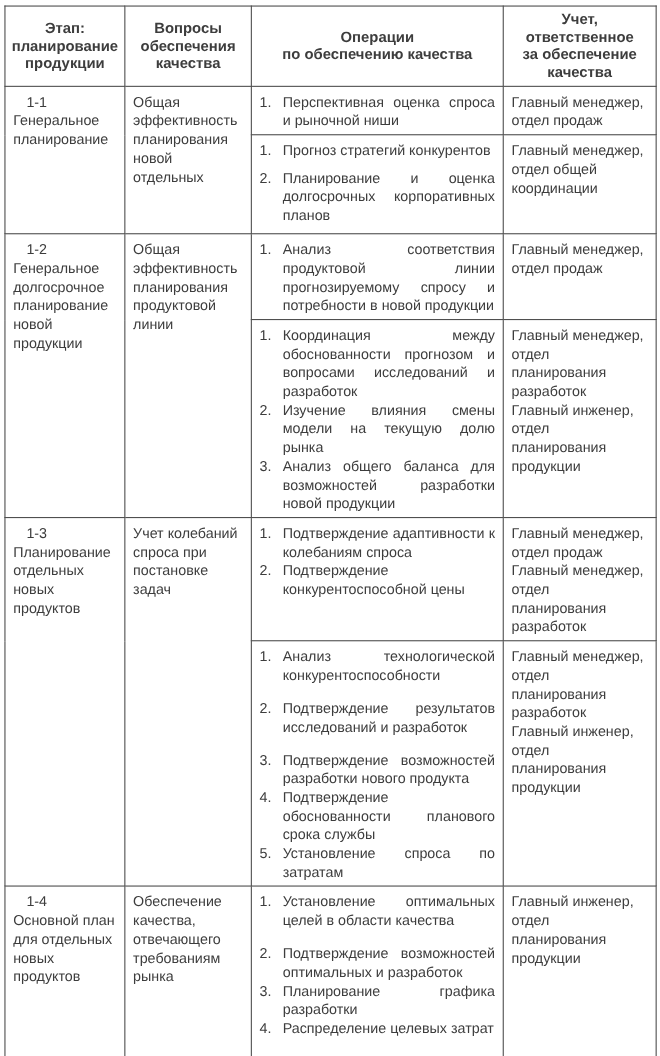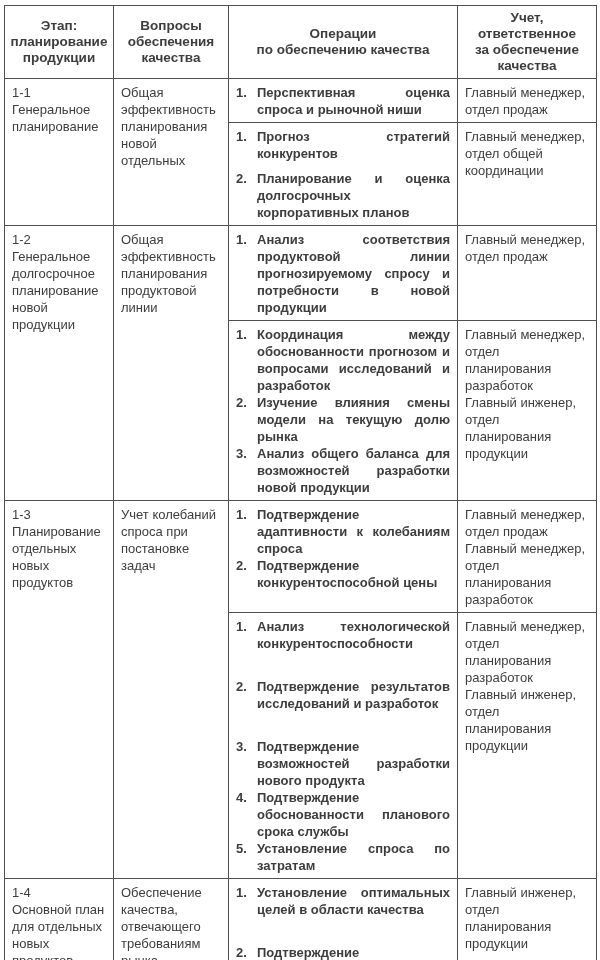--- a/index.html
+++ b/index.html
@@ -34,38 +34,37 @@
     font-size:13.5px;
     line-height:16px;
     padding:4px 3px;
   }
   table.qa td{
     font-size:13px;
     line-height:17px;
     padding:5px 7px 4px 7px;
   }
   td.stage-cell, td.issue-cell{padding-left:8px;}
-  .stage-id{display:block;}
+  .stage-id{display:block;margin-left:12px;}
   td.ops-cell{text-align:justify;}
   ol.ops{
     margin:0;padding:0;list-style:none;
     counter-reset:op;
   }
   ol.ops li{
     position:relative;
     padding-left:21px;
     counter-increment:op;
-    font-weight:bold;
   }
   ol.ops li::before{
     content:counter(op) ".";
     position:absolute;
     left:0;top:0;
   }
-  li.gap-sm{margin-top:26px;}
+  li.gap-sm{margin-top:13px;}
   li.gap-lg{margin-top:8px;}
   td.resp-cell div{margin:0;}
 </style>
 </head>
 <body>
 
 <div class="page">
 
   <table class="qa">
     <colgroup>

